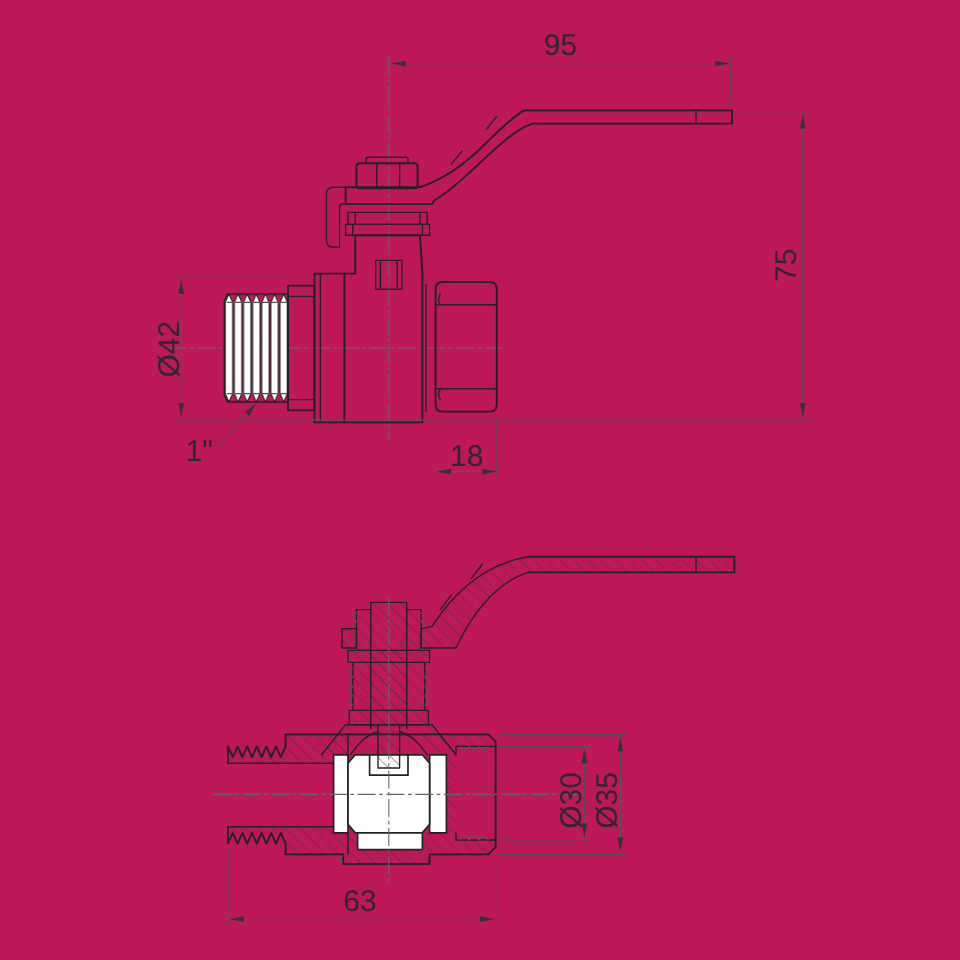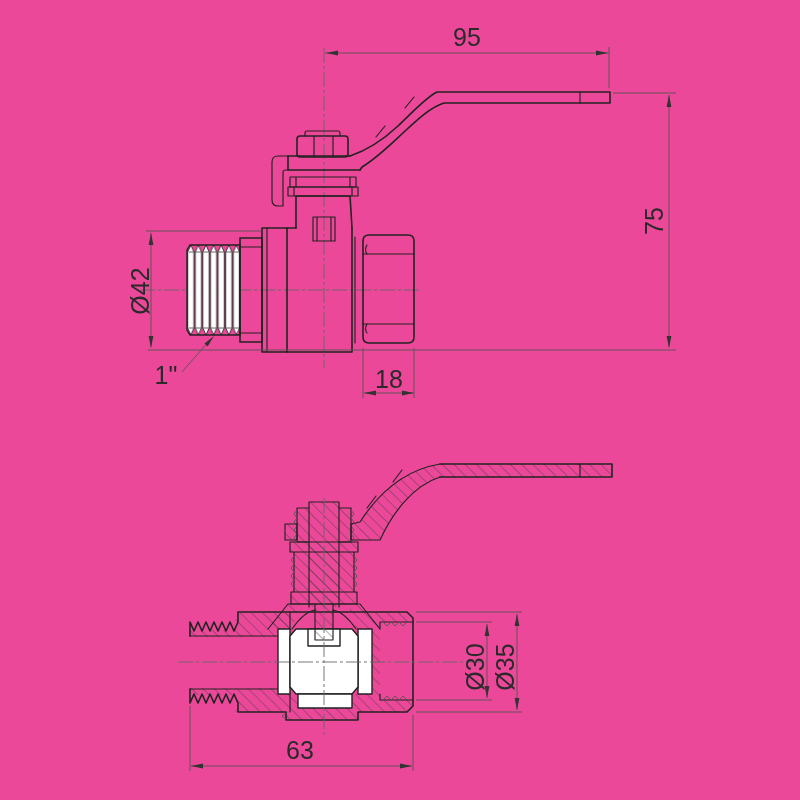--- a/index.html
+++ b/index.html
@@ -1,16 +1,16 @@
 <!DOCTYPE html>
 <html><head>
 <meta charset="utf-8">
 <style>
   html,body{margin:0;padding:0;background:#ffffff;}
-  .page{width:800px;height:800px;background:#ec4899;position:relative;overflow:hidden;}
+  .page{width:800px;height:800px;background:#be185d;position:relative;overflow:hidden;}
   svg{display:block;}
   .lO{stroke:#222;stroke-width:1.6;fill:none;stroke-linejoin:round;stroke-linecap:round}
   .lM{stroke:#222;stroke-width:1.15;fill:none;stroke-linejoin:round;stroke-linecap:round}
   .lT{stroke:#555;stroke-width:0.9;fill:none;stroke-linecap:butt}
   .cl{stroke:#666;stroke-width:0.9;fill:none;stroke-dasharray:15 3 3 3}
   .hf{fill:url(#hatch);stroke:none}
   .wf{fill:#ffffff;stroke:#222;stroke-width:1.4;stroke-linejoin:round}
   .ar{fill:#333;stroke:none}
   .dt{font-family:"Liberation Sans",sans-serif;font-size:25px;fill:#2a2a2a}
 </style>

